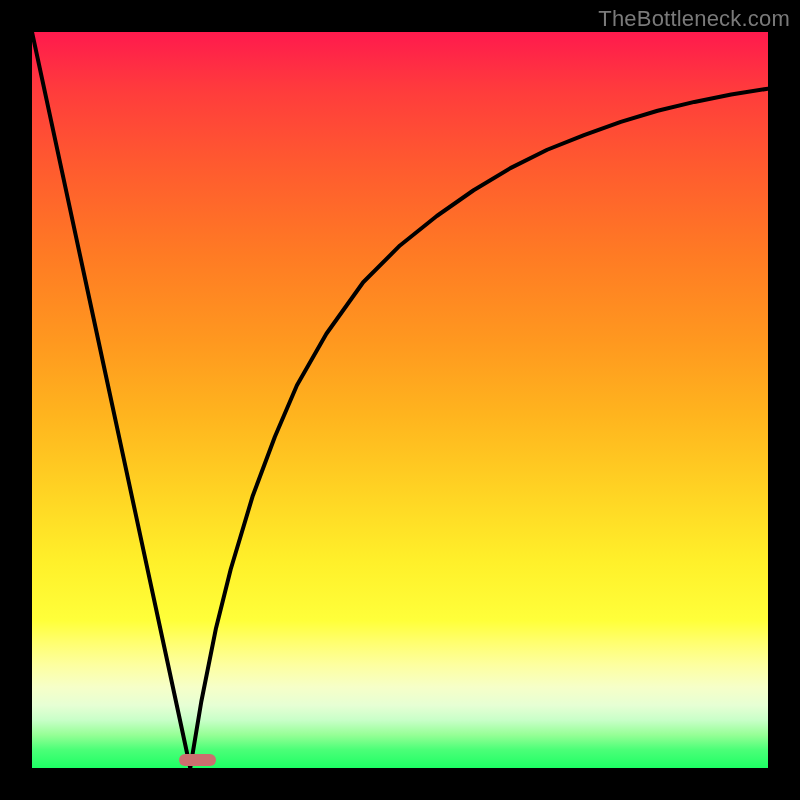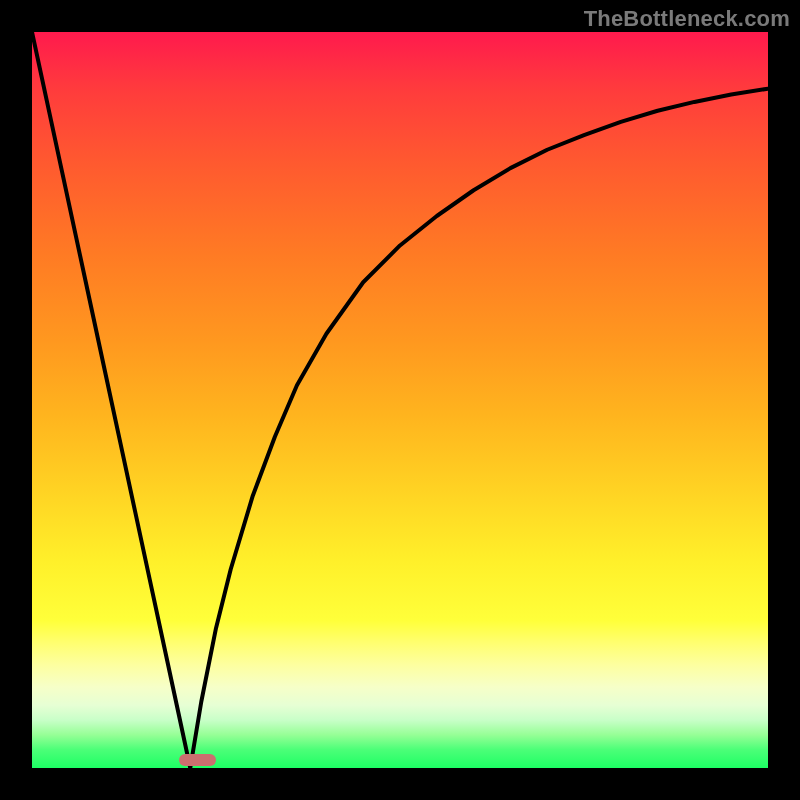--- a/index.html
+++ b/index.html
@@ -56,21 +56,21 @@
     inset: 0;
     width: 736px;
     height: 736px;
   }
   .watermark {
     position: absolute;
     top: 6px;
     right: 10px;
     color: #7a7a7a;
     font-size: 22px;
-    font-weight: 700;
+    font-weight: 400;
     letter-spacing: 0.2px;
     margin-left: 42px;
   }
   .marker {
     position: absolute;
     height: 12px;
     border-radius: 6px;
     background: #cc6f6f;
   }
 </style>

